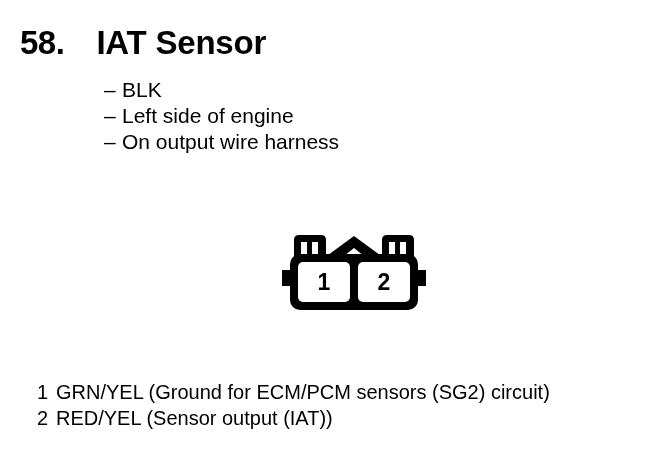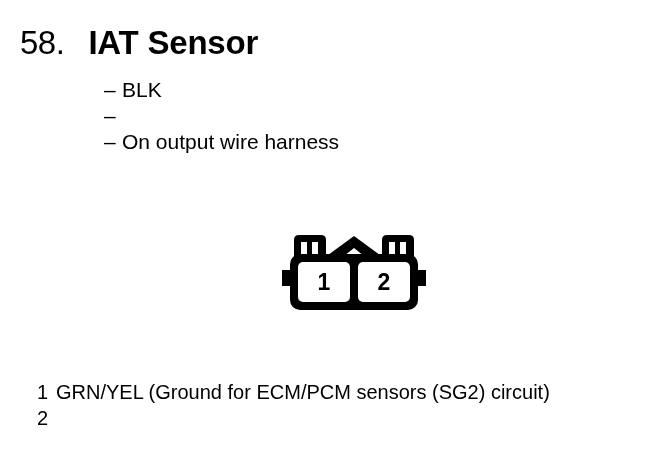--- a/index.html
+++ b/index.html
@@ -21,27 +21,27 @@
   #title-block {
     position: absolute;
     left: 20px;
     top: 24px;
     height: 42px;
     display: flex;
     align-items: baseline;
   }
   #title-number {
     font-size: 33px;
-    font-weight: normal;
+    font-weight: bold;
     letter-spacing: -0.5px;
   }
   #title-text {
     font-size: 33px;
     font-weight: bold;
-    margin-left: 24px;
+    margin-left: 32px;
     letter-spacing: -0.2px;
   }
 
   
   #spec-list {
     position: absolute;
     left: 104px;
     top: 77px;
     list-style: none;
     margin: 0;
@@ -110,20 +110,21 @@
   <span id="title-text">IAT Sensor</span>
 </div>
 
 <ul id="spec-list">
   <li>
     <span class="spec-dash">–</span>
     <span>BLK</span>
   </li>
   <li>
     <span class="spec-dash">–</span>
+    <span>Left side of engine</span>
   </li>
   <li>
     <span class="spec-dash">–</span>
     <span>On output wire harness</span>
   </li>
 </ul>
 
 <div id="connector-figure">
   <svg viewBox="0 0 152 92" xmlns="http://www.w3.org/2000/svg">
 
@@ -153,14 +154,15 @@
   </svg>
 </div>
 
 <ul id="pin-legend">
   <li>
     <span class="legend-num">1</span>
     <span>GRN/YEL (Ground for ECM/PCM sensors (SG2) circuit)</span>
   </li>
   <li>
     <span class="legend-num">2</span>
+    <span>RED/YEL (Sensor output (IAT))</span>
   </li>
 </ul>
 
 </body></html>

